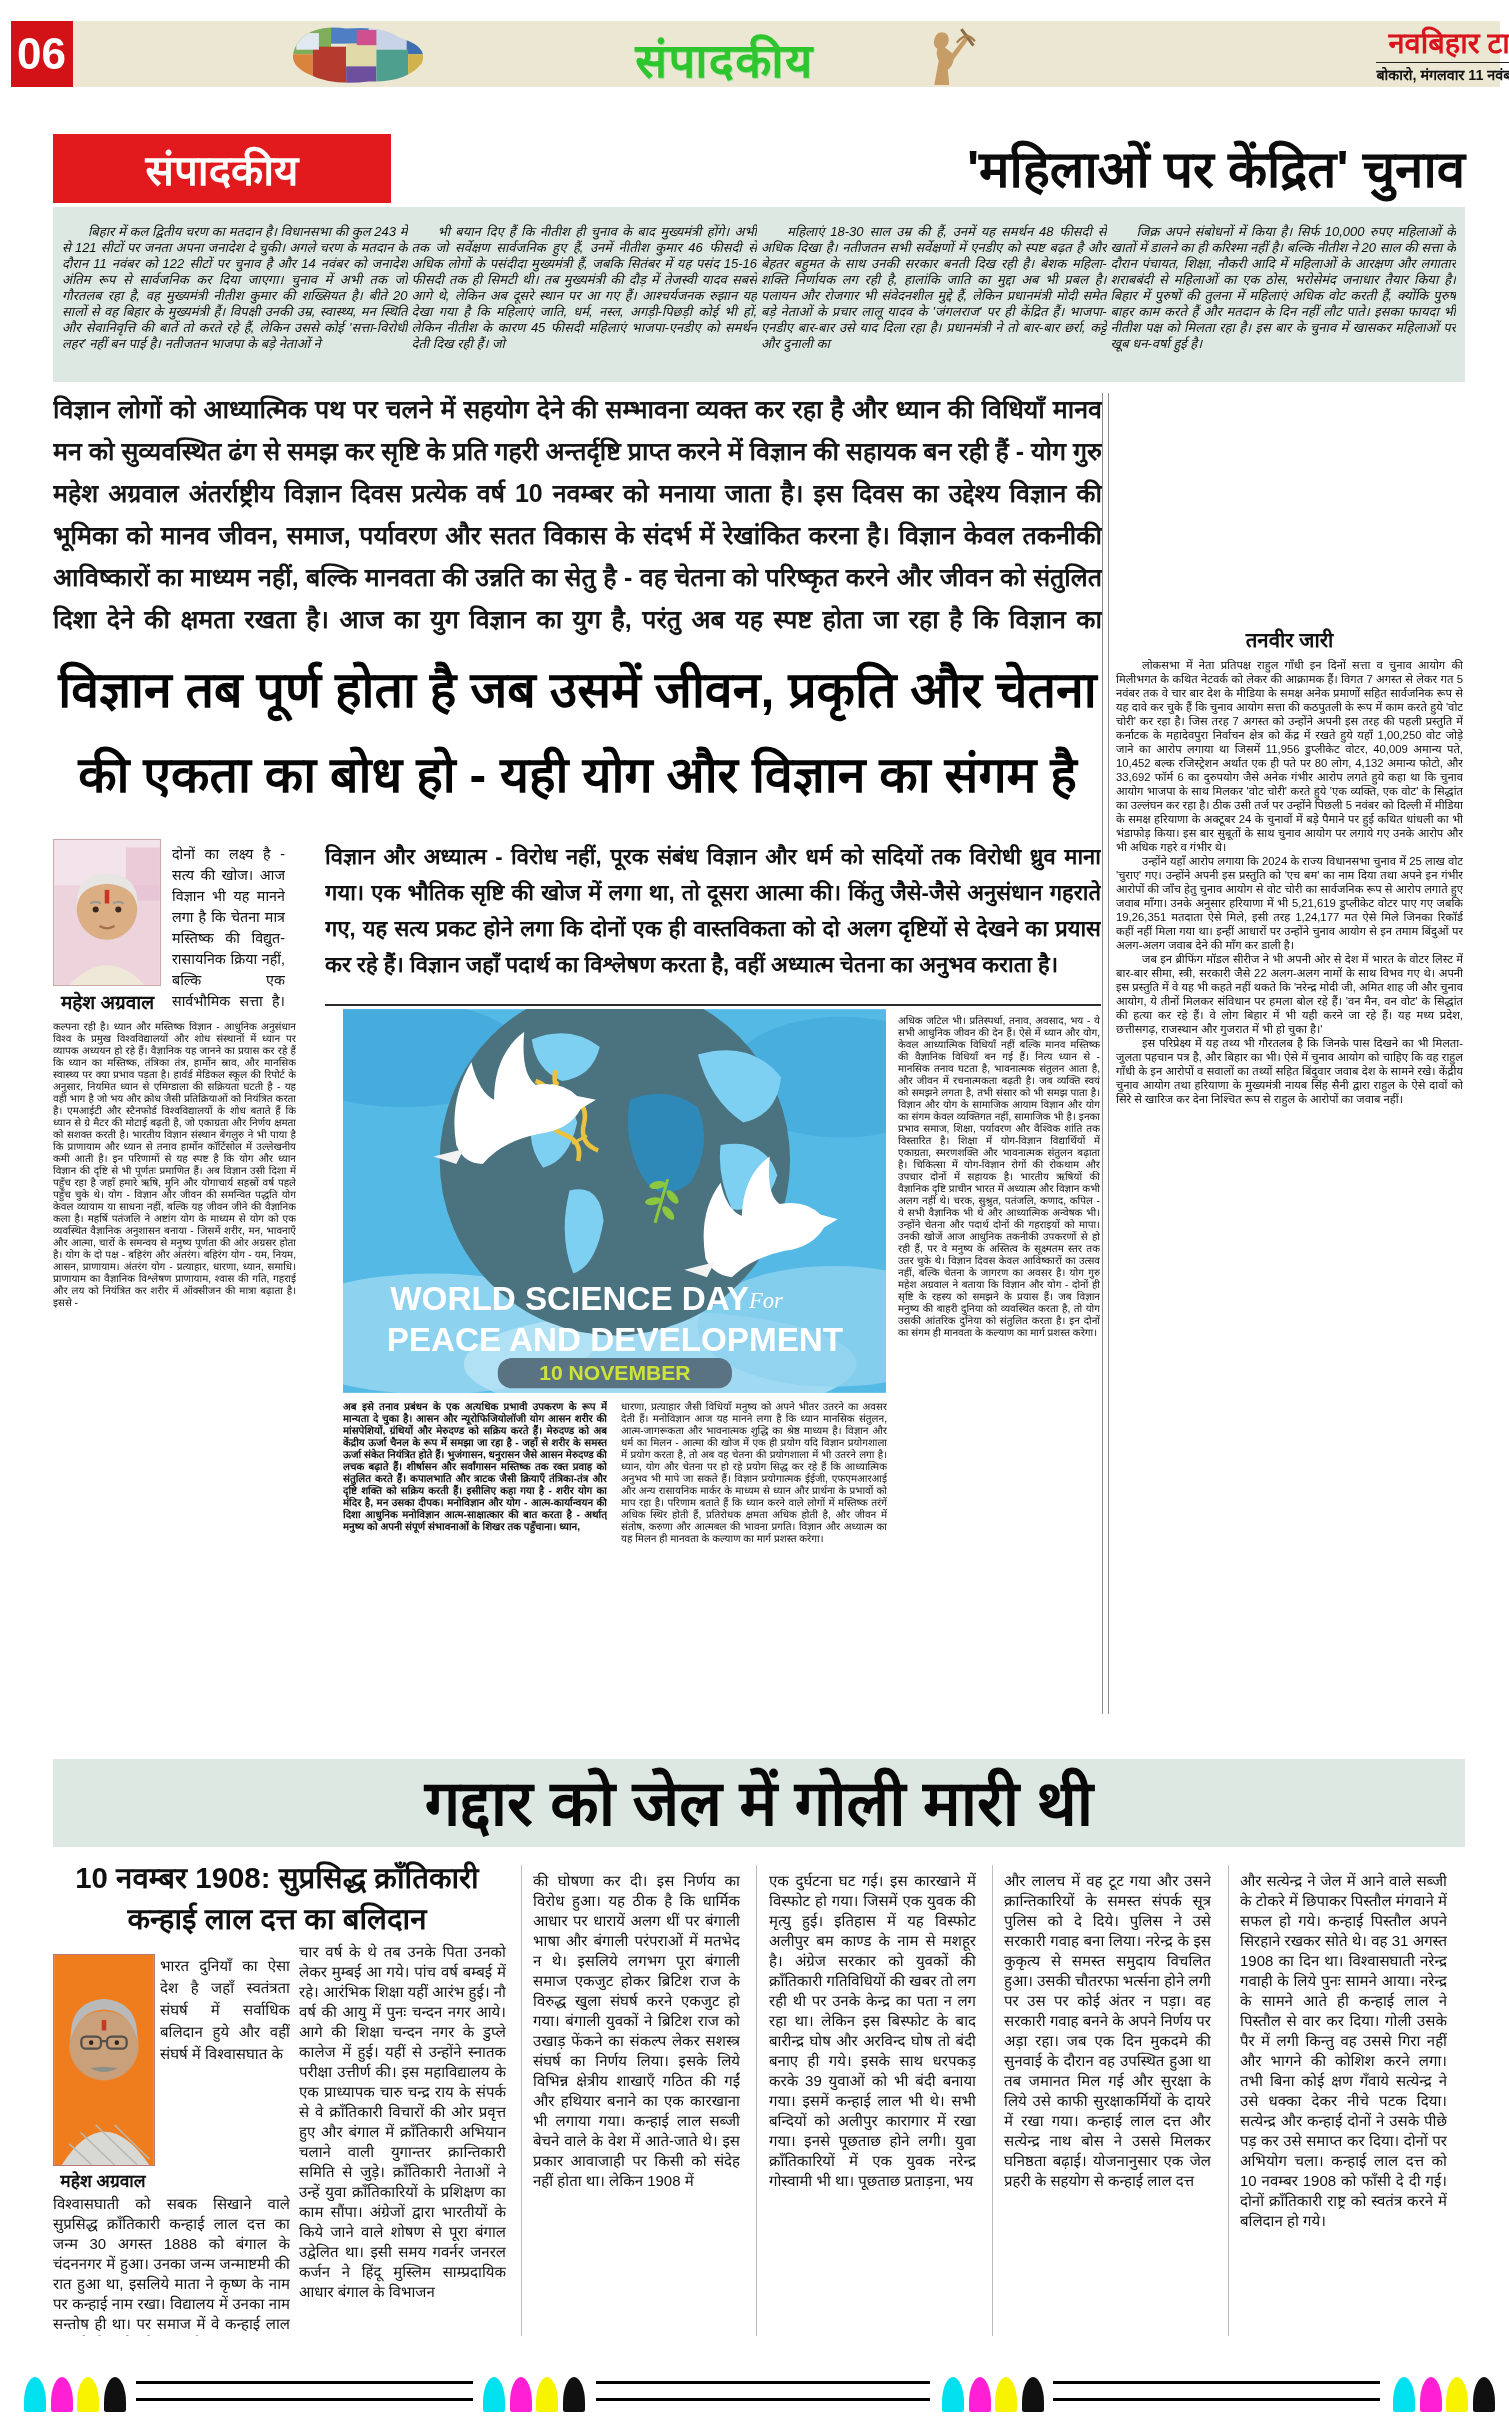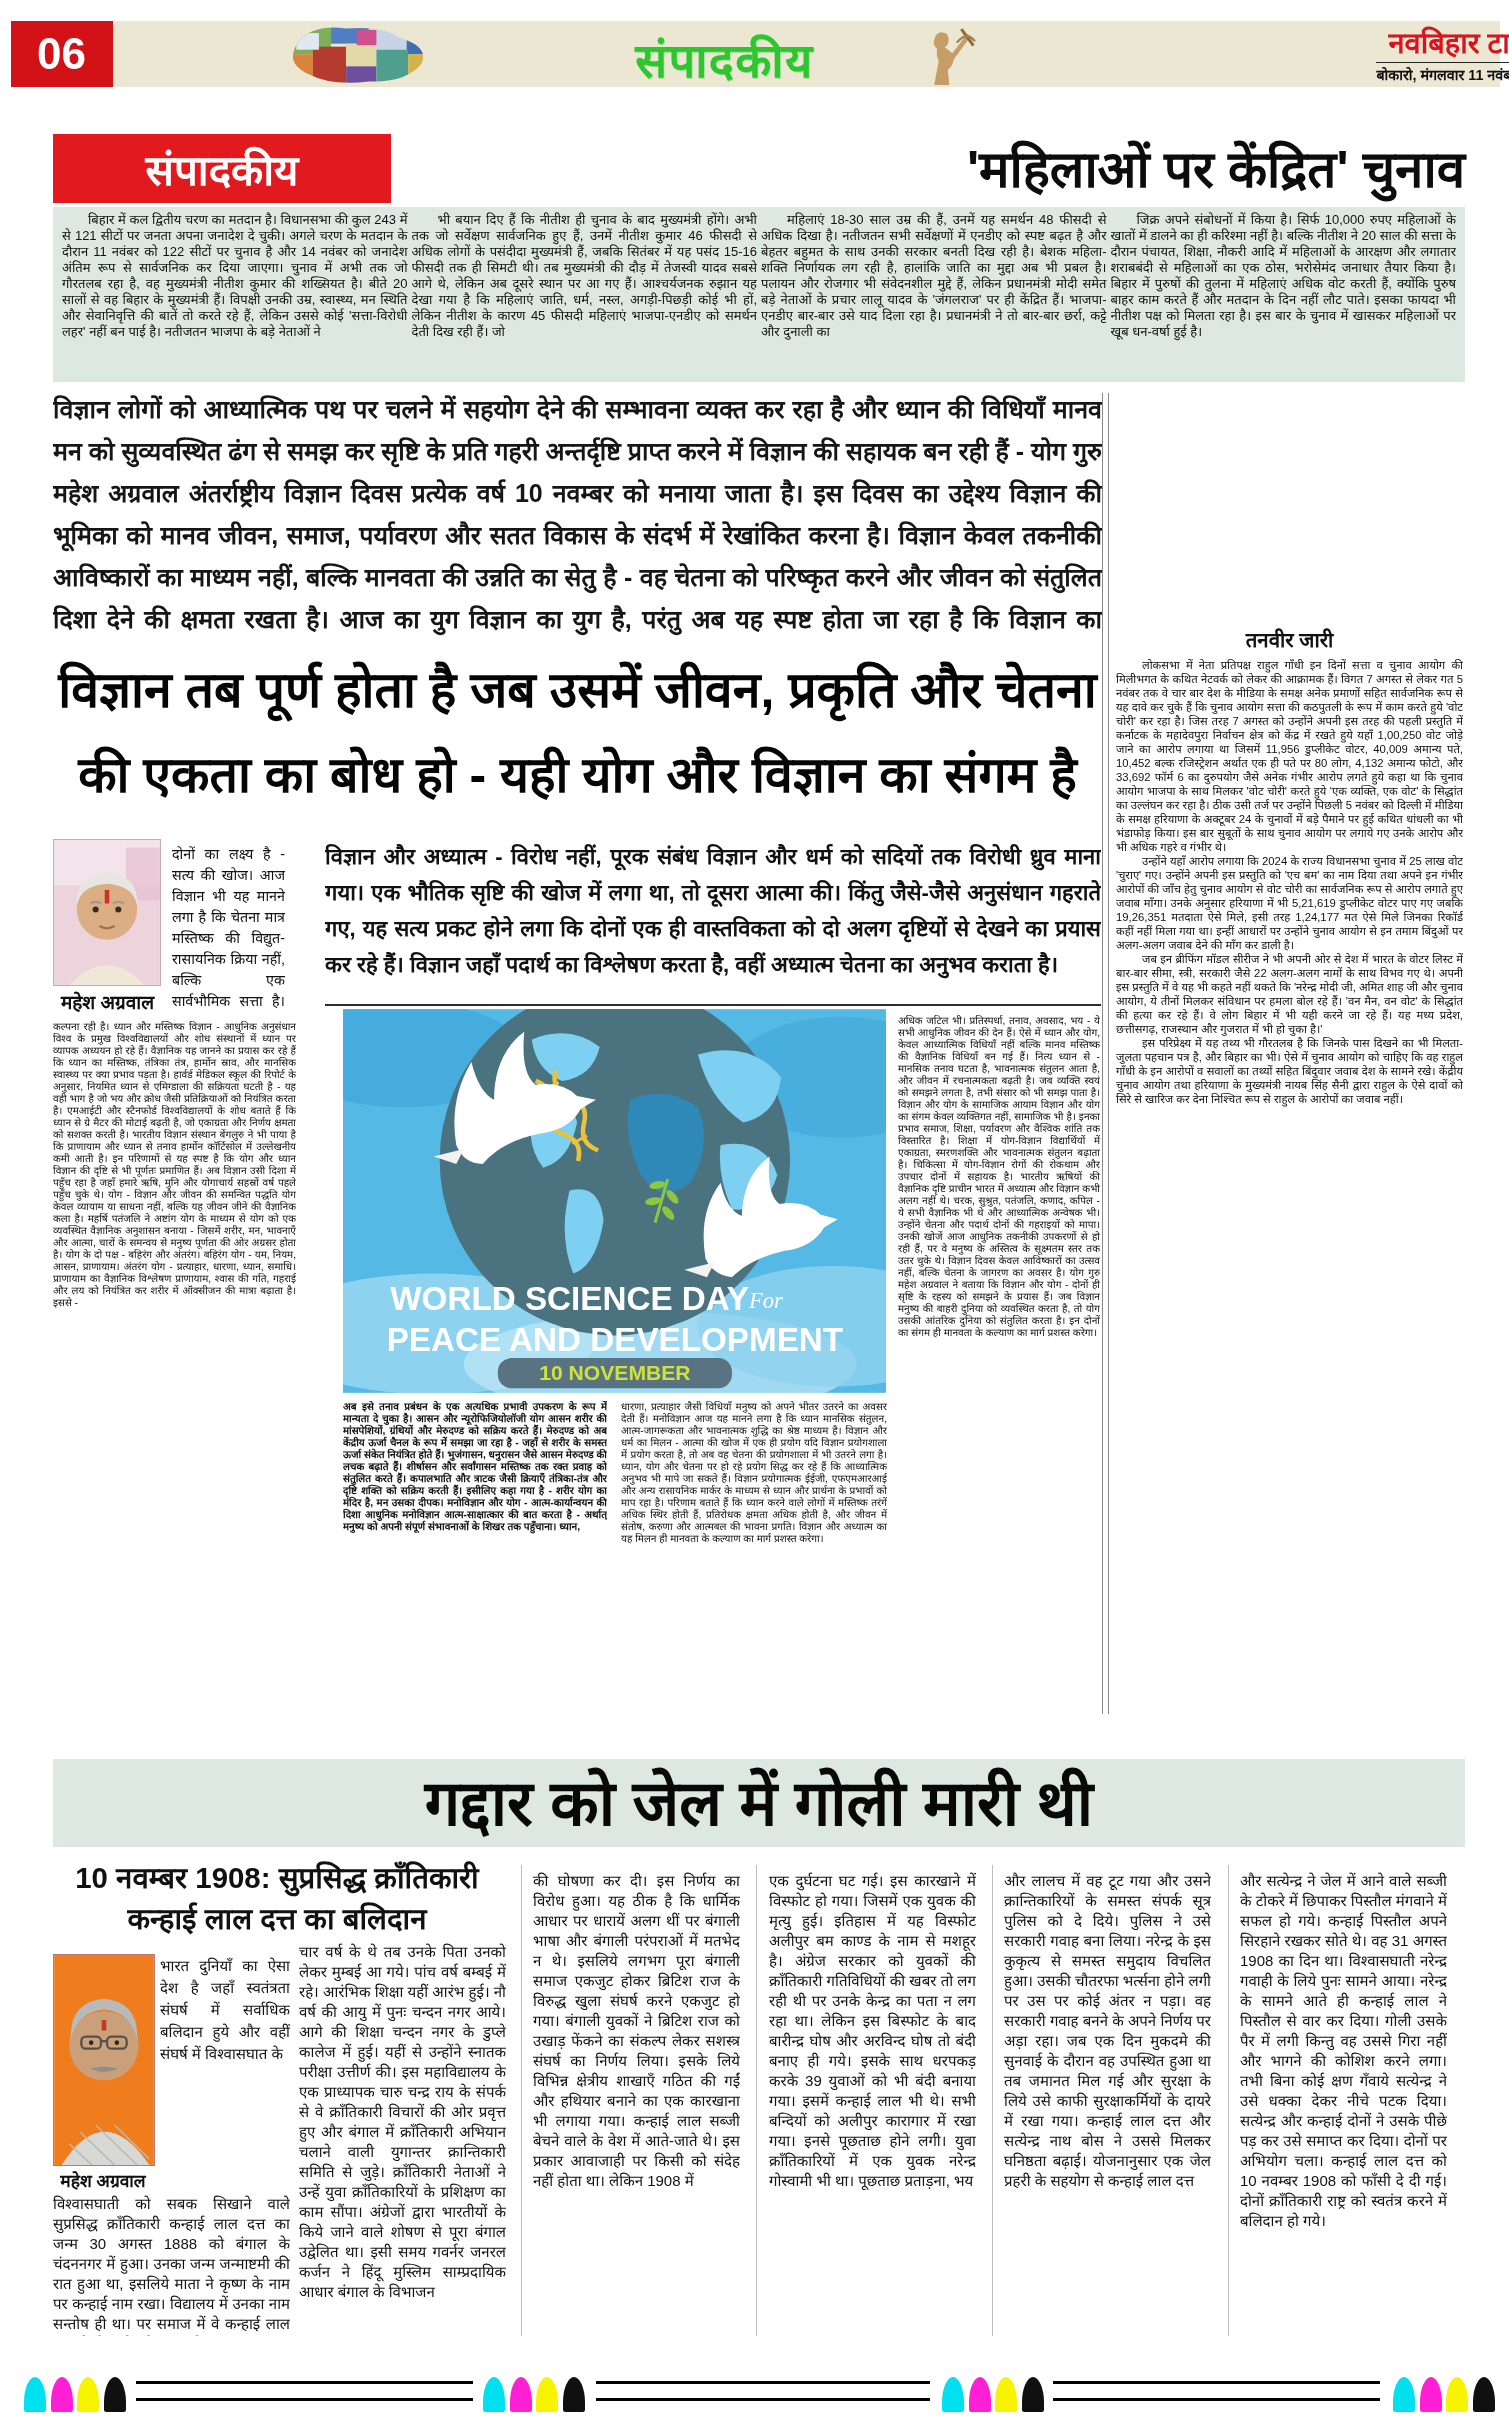--- a/index.html
+++ b/index.html
@@ -4,36 +4,36 @@
 <style>
   html,body{margin:0;padding:0;background:#ffffff;}
   #page{position:relative;width:1510px;height:2426px;background:#ffffff;overflow:hidden;
         font-family:"Liberation Sans","DejaVu Sans",sans-serif;color:#111;}
   .abs{position:absolute;}
   .just{text-align:justify;}
   .hide{overflow:hidden;}
 
   
   .header-bar{left:10.6px;top:21px;width:1489px;height:66px;background:#ece7d3;}
-  .pagenum{left:10.6px;top:21px;width:102px;height:66px;background:#d21217;color:#fff;
+  .pagenum{left:10.6px;top:21px;width:62px;height:66px;background:#d21217;color:#fff;
            font-size:44px;font-weight:bold;display:flex;align-items:center;justify-content:center;}
   .sec-head{left:528px;top:27px;width:393px;text-align:center;font-size:47px;font-weight:bold;
             color:#2ec52e;letter-spacing:1.5px;text-shadow:0.8px 0.8px 0 #9adf9a;}
   .masthead{left:1228px;top:27px;width:325px;text-align:right;}
   .masthead .mh-title{color:#d8151d;font-weight:bold;font-size:29px;line-height:32px;}
   .masthead .mh-date{display:inline-block;margin-top:3px;border-top:1.5px solid #222;
             padding-top:2.3px;font-size:14.3px;font-weight:bold;color:#111;}
 
   
   .ed-box{left:53px;top:134px;width:338px;height:69px;background:#e31a1d;color:#fff;
           font-size:42px;font-weight:bold;display:flex;align-items:center;justify-content:center;}
   .mahila-head{left:589px;top:134px;width:876px;height:71px;text-align:right;
                font-size:51px;font-weight:bold;color:#0c0c0c;line-height:71px;}
   .ed-tint{left:53px;top:207px;width:1412px;height:175px;background:#dde8e2;
-           display:flex;gap:4px;padding:5px 9px;box-sizing:border-box;}
+           display:flex;gap:4px;padding:17px 9px;box-sizing:border-box;font-style:italic;}
   .ed-col{flex:1;font-size:13px;line-height:16px;text-align:justify;overflow:hidden;}
   .ed-col p{margin:0;text-indent:26px;}
 
   
   .sci-intro{left:53px;top:388px;width:1049px;height:254px;font-size:25px;line-height:42px;
              font-weight:bold;text-align:justify;color:#161616;}
   .sci-head{left:53px;top:648px;width:1049px;height:174px;text-align:center;
             font-size:50px;line-height:85px;font-weight:bold;color:#050505;}
   .sci-photo{left:53px;top:839px;width:106px;height:145px;border:0.8px solid #caa;}
   .sci-caption{left:44px;top:989px;width:127px;text-align:center;font-size:19px;font-weight:bold;}

